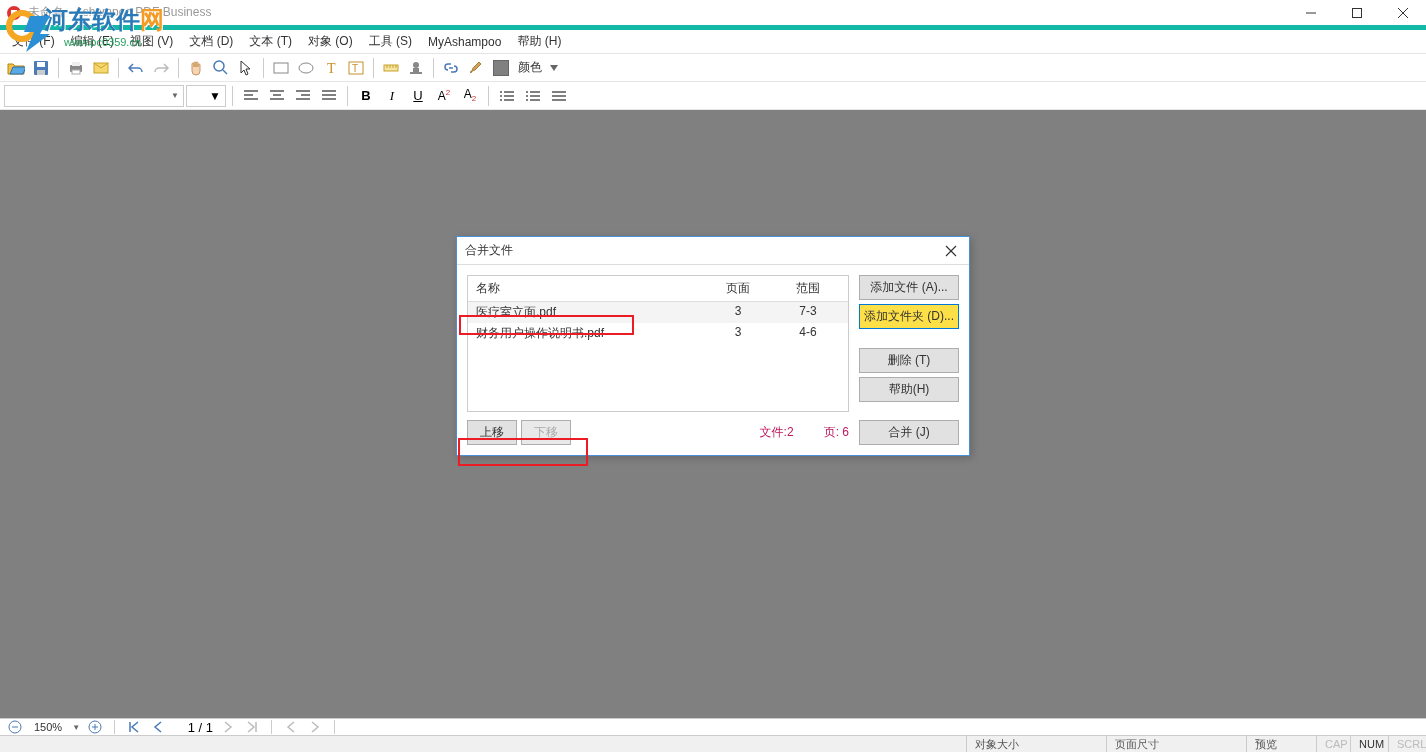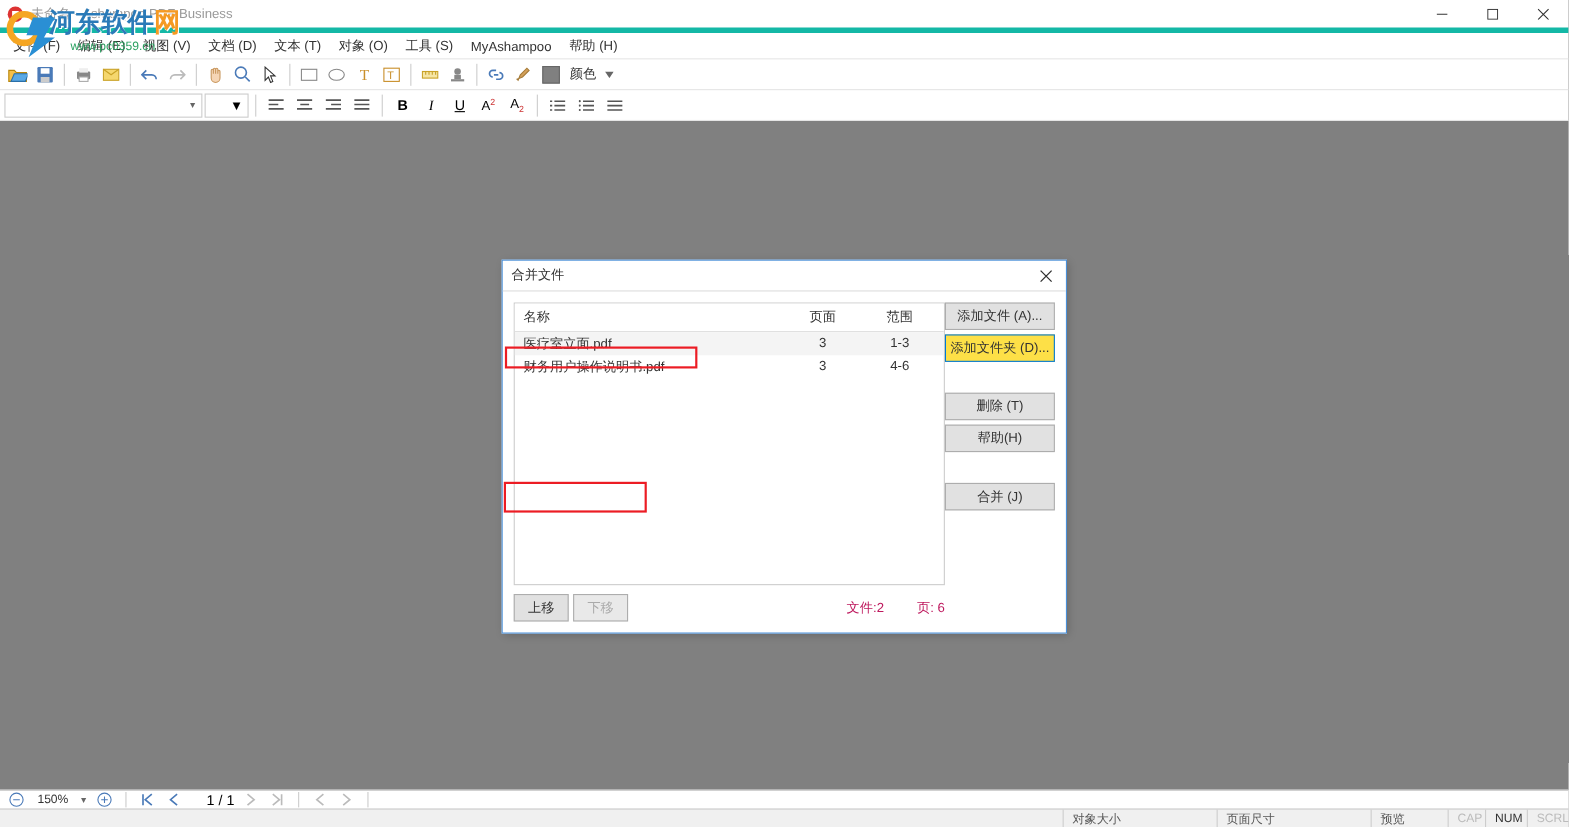--- a/index.html
+++ b/index.html
@@ -46,24 +46,24 @@
 .zoom-text { font-size: 11px; color: #333; padding: 0 4px; }
 .page-input { width: 40px; text-align: right; font-size: 13px; }
 .nav-sep { width: 1px; height: 14px; background: #ccc; margin: 0 4px; }
 
 
 .statusbar { position: absolute; bottom: 0; left: 0; right: 0; height: 17px; display: flex; align-items: center; background: #f0f0f0; border-top: 1px solid #ccc; font-size: 11px; color: #555; }
 .status-cell { padding: 0 8px; border-left: 1px solid #ccc; height: 100%; display: flex; align-items: center; }
 .status-spacer { flex: 1; }
 
 
-.dialog { position: absolute; left: 456px; top: 236px; width: 514px; height: 340px; background: #fff; border: 1px solid #4a90d9; box-shadow: 2px 2px 8px rgba(0,0,0,0.2); z-index: 100; }
+.dialog { position: absolute; left: 456px; top: 236px; width: 514px; height: 220px; background: #fff; border: 1px solid #4a90d9; box-shadow: 2px 2px 8px rgba(0,0,0,0.2); z-index: 100; }
 .dlg-title { height: 28px; display: flex; align-items: center; padding: 0 8px; border-bottom: 1px solid #ddd; font-size: 12px; color: #333; }
 .dlg-close { margin-left: auto; width: 20px; height: 20px; display: flex; align-items: center; justify-content: center; cursor: pointer; }
-.dlg-body { padding: 10px; display: flex; height: calc(100% - 28px); }
+.dlg-body { padding: 10px; display: flex; gap: 10px; height: calc(100% - 28px); }
 .dlg-left { flex: 1; display: flex; flex-direction: column; }
 .file-table { border: 1px solid #ccc; flex: 1; background: #fff; }
 .file-header { display: flex; background: #fff; border-bottom: 1px solid #ddd; }
 .file-header .col { padding: 4px 8px; font-size: 12px; color: #333; }
 .col-name { flex: 1; text-align: left; }
 .col-pages { width: 60px; text-align: center; }
 .col-range { width: 80px; text-align: center; }
 .file-row { display: flex; font-size: 12px; color: #333; }
 .file-row .col { padding: 2px 8px; }
 .file-row:nth-child(even) { background: #f4f4f4; }
@@ -330,21 +330,21 @@
     <div class="dlg-left">
       <div class="file-table">
         <div class="file-header">
           <div class="col col-name">名称</div>
           <div class="col col-pages">页面</div>
           <div class="col col-range">范围</div>
         </div>
         <div class="file-row">
           <div class="col col-name">医疗室立面.pdf</div>
           <div class="col col-pages">3</div>
-          <div class="col col-range">1-3</div>
+          <div class="col col-range">7-3</div>
         </div>
         <div class="file-row">
           <div class="col col-name">财务用户操作说明书.pdf</div>
           <div class="col col-pages">3</div>
           <div class="col col-range">4-6</div>
         </div>
       </div>
       <div class="dlg-bottom-left">
         <div class="dlg-btn">上移</div>
         <div class="dlg-btn disabled">下移</div>

